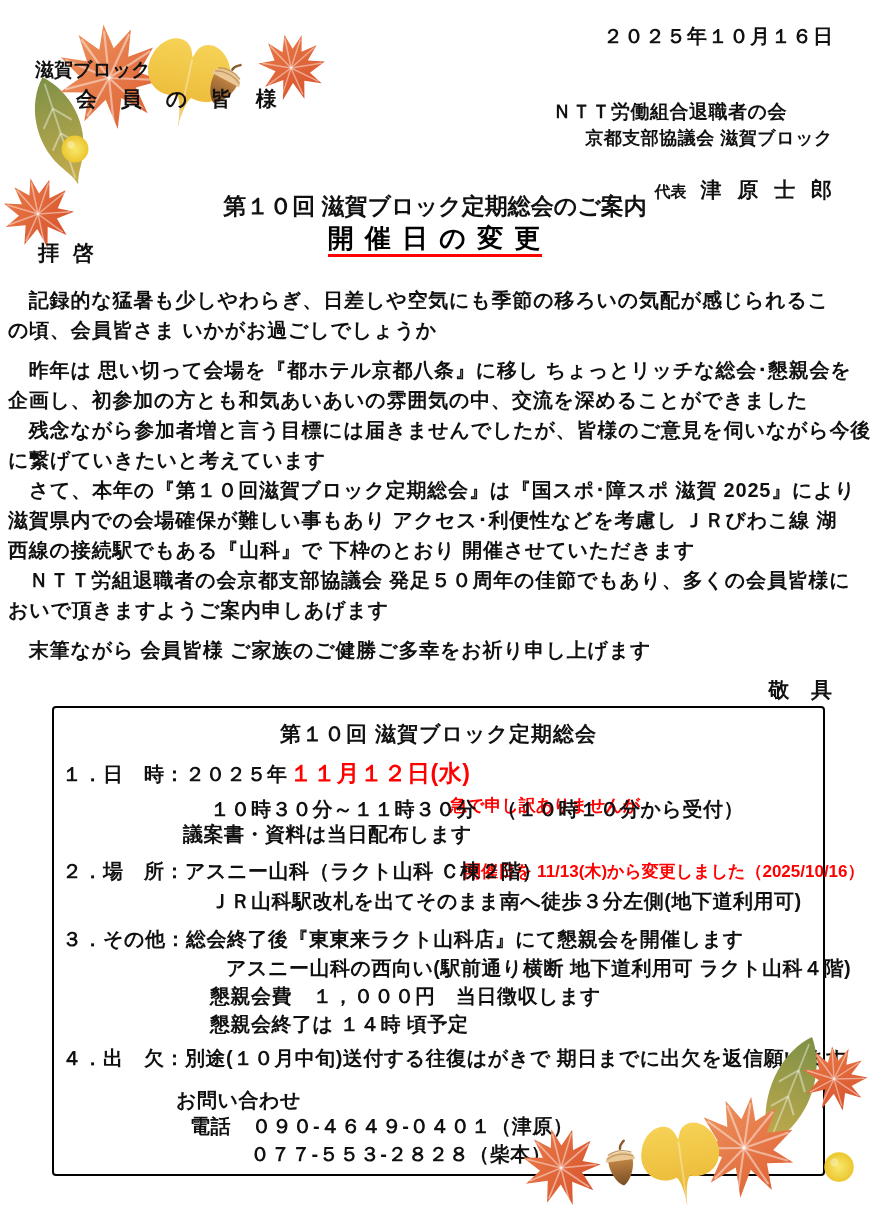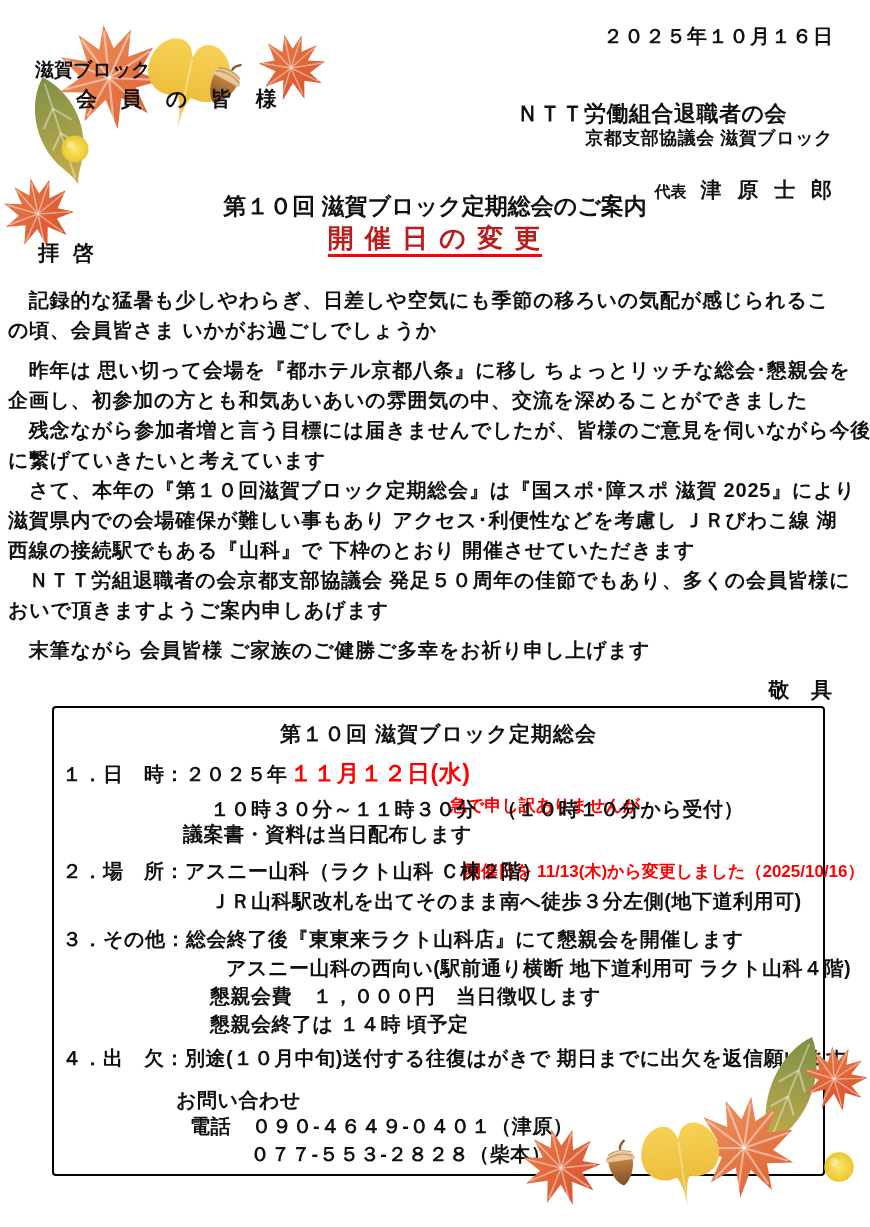--- a/index.html
+++ b/index.html
@@ -7,35 +7,35 @@
     position:relative;width:870px;height:1227px;background:#ffffff;overflow:hidden;
     font-family:"Liberation Sans","DejaVu Sans",sans-serif;font-weight:bold;color:#111111;
   }
   .abs{position:absolute;white-space:pre;line-height:1.25;}
   .d{position:absolute;z-index:1;}
   .d.over{z-index:3;}
   .txt{z-index:2;}
   .date-line{top:24px;right:36px;font-size:20px;letter-spacing:1px;}
   .shiga{top:58px;left:35px;font-size:19px;}
   .members{top:86px;left:76px;font-size:21px;letter-spacing:9px;}
-  .org1{top:100px;right:83px;font-size:22px;letter-spacing:0.5px;text-align:center;}
+  .org1{top:100px;right:83px;font-size:19px;letter-spacing:0.5px;text-align:center;}
   .org2{top:127px;right:37px;font-size:18px;letter-spacing:0.5px;}
   .rep{top:151px;right:33px;font-size:21px;}
   .rep-label{font-size:16px;margin-right:14px;}
   .rep-name{letter-spacing:5px;}
   .title-main{top:192px;left:0;width:870px;text-align:center;font-size:23px;white-space:pre;}
   .title-red{
-    top:222px;left:0;width:870px;text-align:center;font-size:26px;color:#b91c1c;
+    top:222px;left:0;width:870px;text-align:center;font-size:26px;color:#000000;
     white-space:pre;letter-spacing:2px;
   }
   .title-red span{border-bottom:3px solid #ff0000;padding-bottom:1px;}
   .salutation{top:240px;left:38px;font-size:21px;letter-spacing:4px;}
   .body-block{top:285px;left:8px;width:860px;font-size:20px;letter-spacing:0.8px;z-index:2;position:absolute;}
   .line{height:30px;line-height:30px;white-space:pre;}
-  .gap{margin-top:10px;font-family:Liberation Serif, serif;}
+  .gap{margin-top:10px;}
   .closing{top:677px;right:30px;font-size:21px;letter-spacing:8px;}
   .notice-box{
     position:absolute;left:52px;top:706px;width:769px;height:466px;
     border:2.5px solid #000000;border-radius:4px;z-index:1;background:transparent;
   }
   .box-title{position:absolute;top:12px;left:0;width:100%;text-align:center;font-size:21px;letter-spacing:1px;white-space:pre;}
   .bx{position:absolute;white-space:pre;font-size:20px;letter-spacing:0.5px;line-height:1.2;}
   .red-date{color:#ff0000;font-size:23px;margin-left:2px;}
   .note{left:396px;top:43px;font-size:17px;color:#ff0000;letter-spacing:0px;line-height:22px;width:420px;}
   .note .note2{padding-left:14px;}

